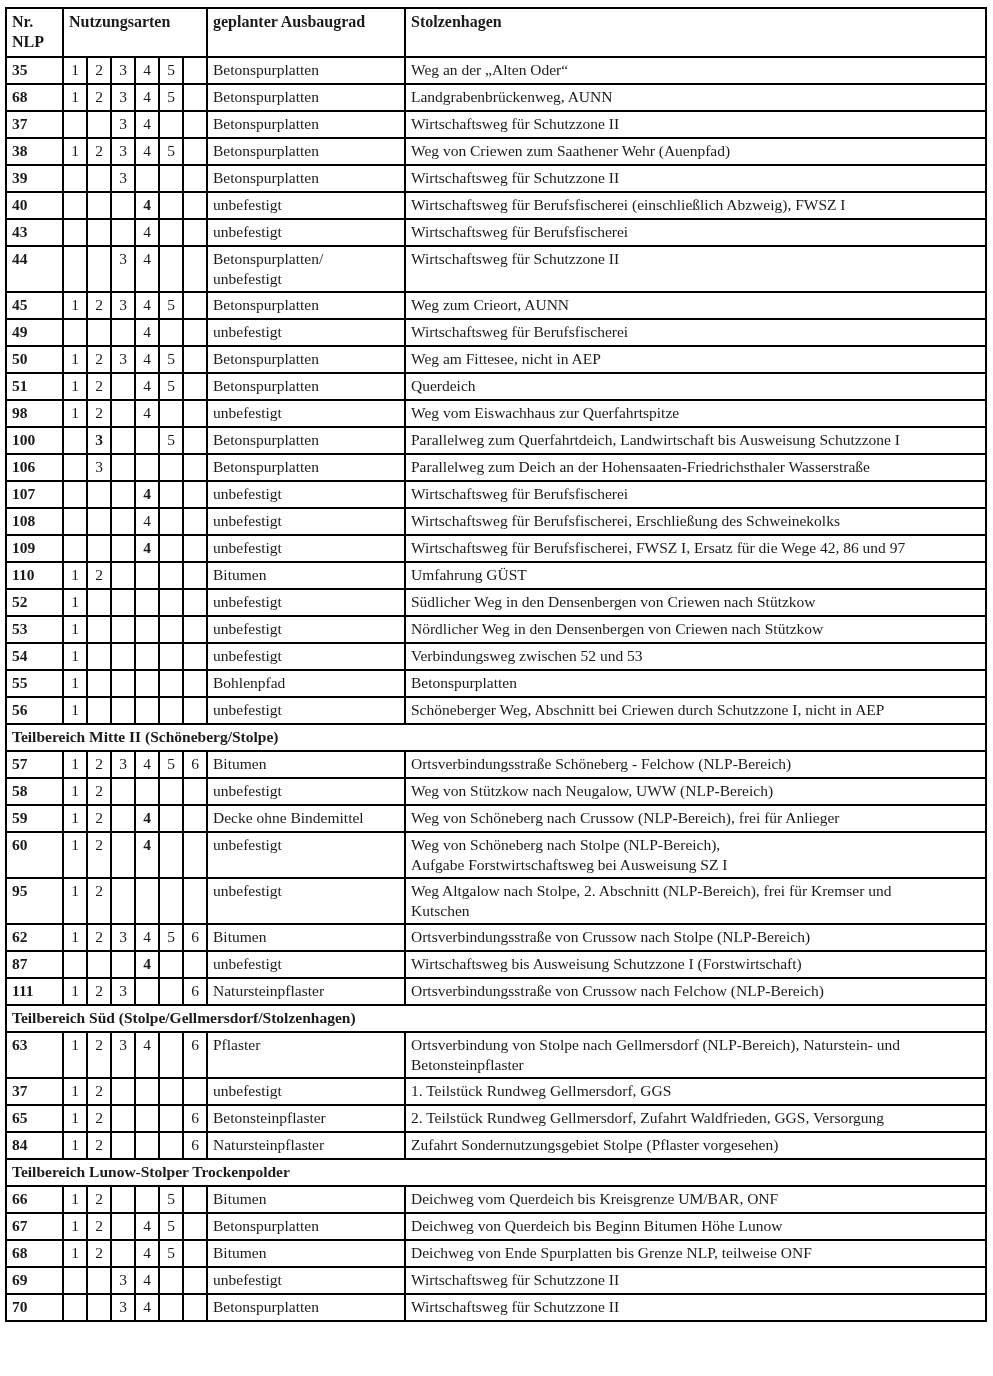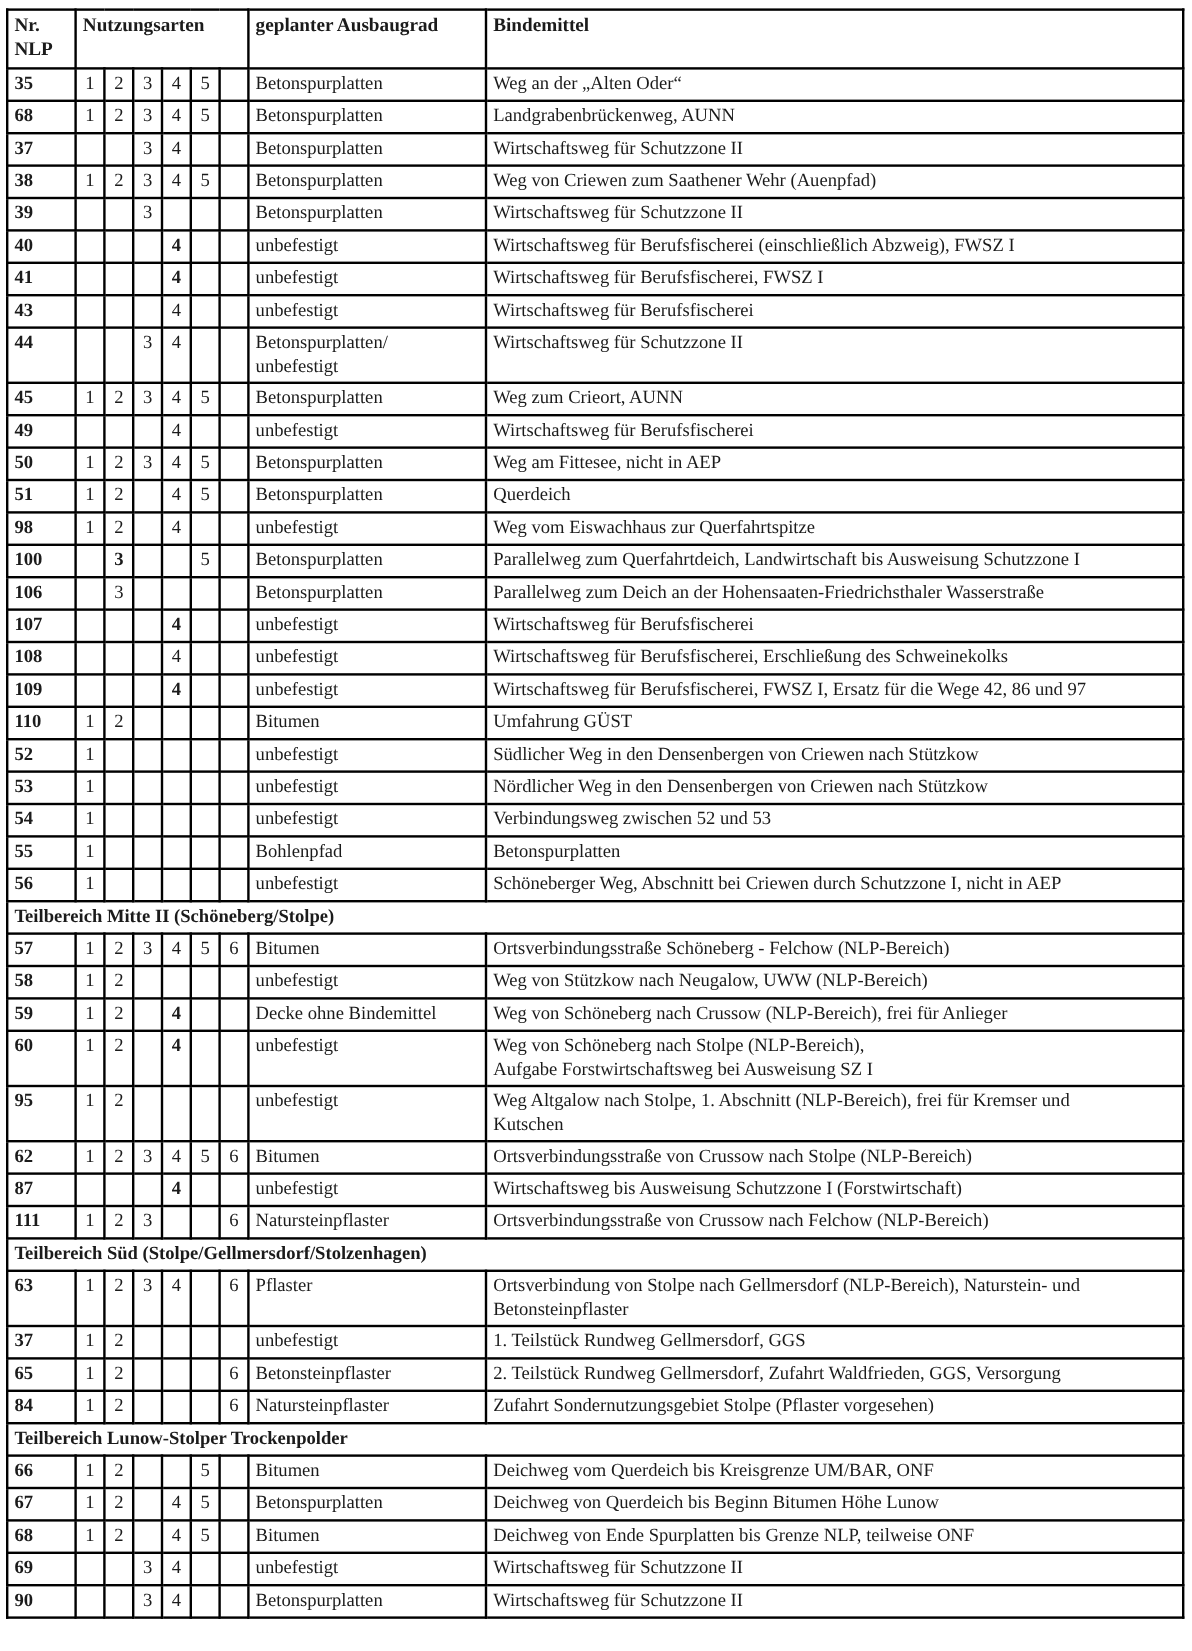--- a/index.html
+++ b/index.html
@@ -78,21 +78,21 @@
       <col style="width:581px">
     </colgroup>
     <thead>
       <tr>
         <th>
           <div>Nr.</div>
           <div>NLP</div>
         </th>
         <th colspan="6">Nutzungsarten</th>
         <th>geplanter Ausbaugrad</th>
-        <th>Bindemittel</th>
+        <th>Stolzenhagen</th>
       </tr>
     </thead>
     <tbody>
         <tr>
           <td class="nr">35</td>
           <td class="nu">1</td>
           <td class="nu">2</td>
           <td class="nu">3</td>
           <td class="nu">4</td>
           <td class="nu">5</td>
@@ -149,31 +149,20 @@
           <td class="nu"></td>
           <td class="nu"></td>
           <td class="nu"></td>
           <td class="nu b">4</td>
           <td class="nu"></td>
           <td class="nu"></td>
           <td class="aus">unbefestigt</td>
           <td class="bem">Wirtschaftsweg für Berufsfischerei (einschließlich Abzweig), FWSZ I</td>
         </tr>
         <tr>
-          <td class="nr">41</td>
-          <td class="nu"></td>
-          <td class="nu"></td>
-          <td class="nu"></td>
-          <td class="nu b">4</td>
-          <td class="nu"></td>
-          <td class="nu"></td>
-          <td class="aus">unbefestigt</td>
-          <td class="bem">Wirtschaftsweg für Berufsfischerei, FWSZ I</td>
-        </tr>
-        <tr>
           <td class="nr">43</td>
           <td class="nu"></td>
           <td class="nu"></td>
           <td class="nu"></td>
           <td class="nu">4</td>
           <td class="nu"></td>
           <td class="nu"></td>
           <td class="aus">unbefestigt</td>
           <td class="bem">Wirtschaftsweg für Berufsfischerei</td>
         </tr>
@@ -415,21 +404,21 @@
         </tr>
         <tr>
           <td class="nr">95</td>
           <td class="nu">1</td>
           <td class="nu">2</td>
           <td class="nu"></td>
           <td class="nu"></td>
           <td class="nu"></td>
           <td class="nu"></td>
           <td class="aus">unbefestigt</td>
-          <td class="bem">Weg Altgalow nach Stolpe, 1. Abschnitt (NLP-Bereich), frei für Kremser und
+          <td class="bem">Weg Altgalow nach Stolpe, 2. Abschnitt (NLP-Bereich), frei für Kremser und
 Kutschen</td>
         </tr>
         <tr>
           <td class="nr">62</td>
           <td class="nu">1</td>
           <td class="nu">2</td>
           <td class="nu">3</td>
           <td class="nu">4</td>
           <td class="nu">5</td>
           <td class="nu">6</td>
@@ -547,21 +536,21 @@
           <td class="nu"></td>
           <td class="nu"></td>
           <td class="nu">3</td>
           <td class="nu">4</td>
           <td class="nu"></td>
           <td class="nu"></td>
           <td class="aus">unbefestigt</td>
           <td class="bem">Wirtschaftsweg für Schutzzone II</td>
         </tr>
         <tr>
-          <td class="nr">90</td>
+          <td class="nr">70</td>
           <td class="nu"></td>
           <td class="nu"></td>
           <td class="nu">3</td>
           <td class="nu">4</td>
           <td class="nu"></td>
           <td class="nu"></td>
           <td class="aus">Betonspurplatten</td>
           <td class="bem">Wirtschaftsweg für Schutzzone II</td>
         </tr>
       </tbody>

